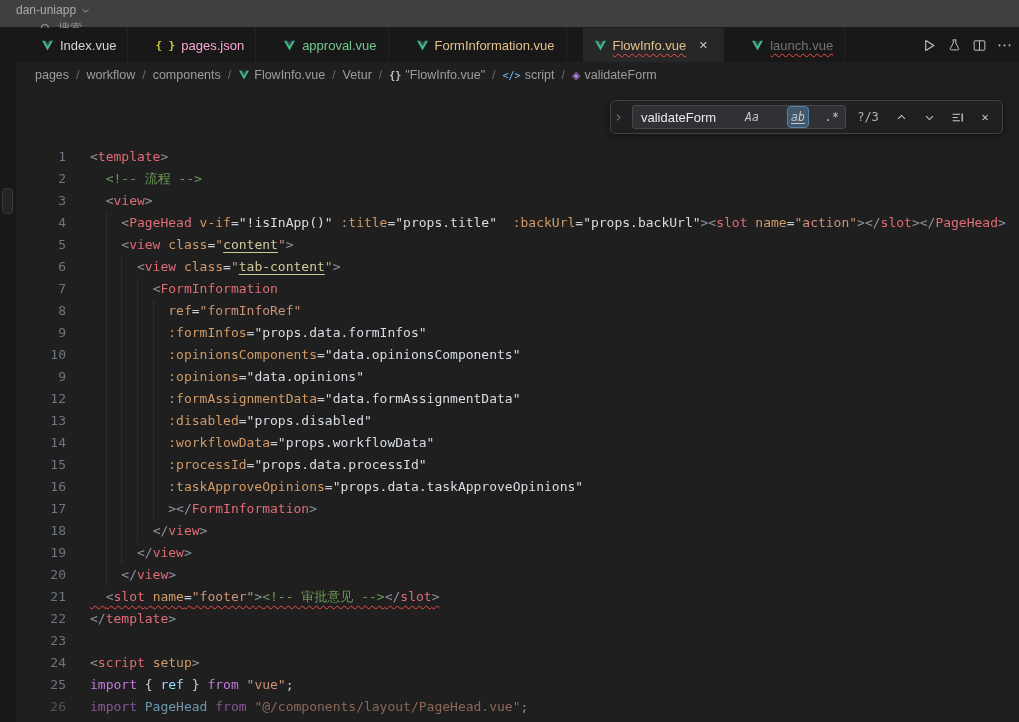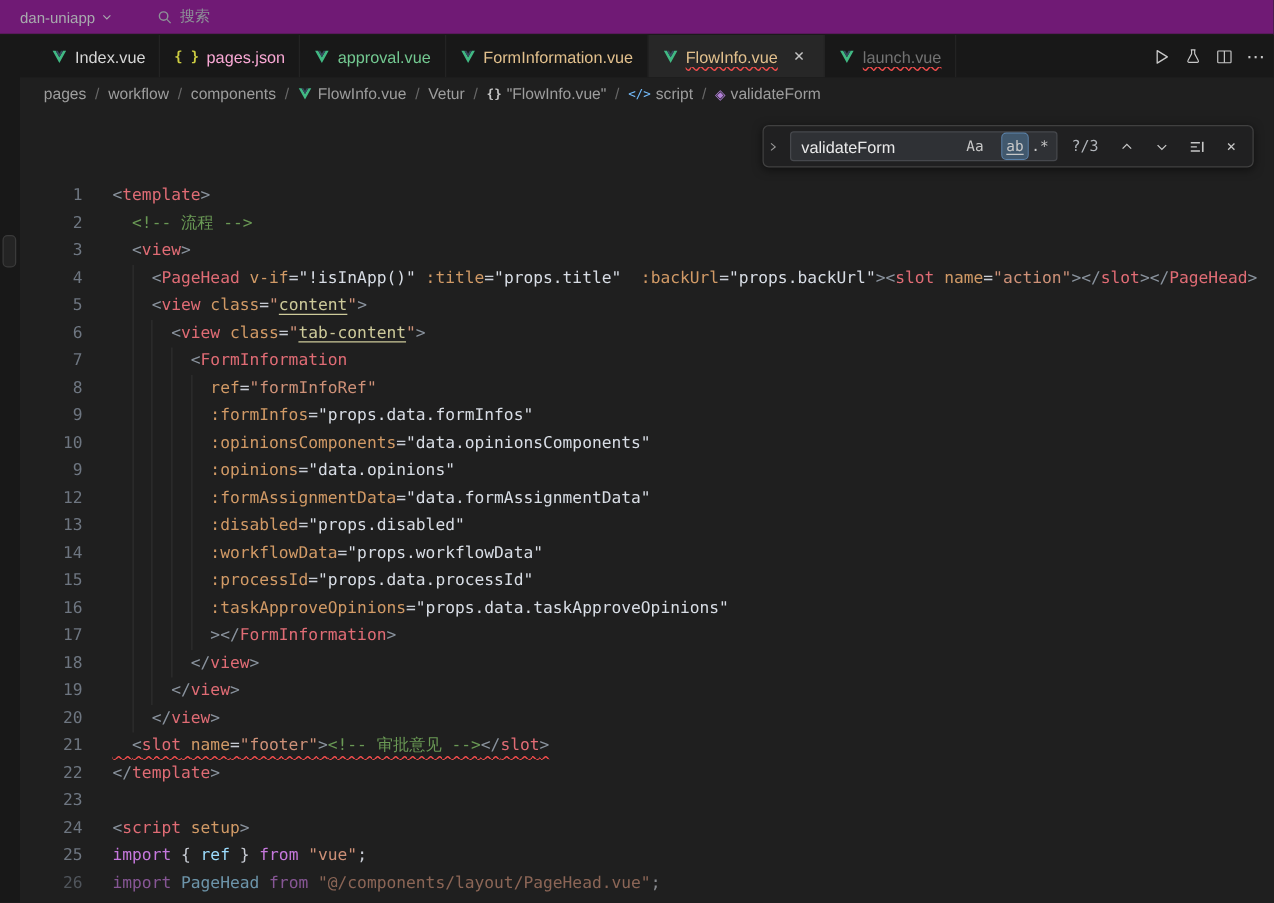--- a/index.html
+++ b/index.html
@@ -5,34 +5,34 @@
   * { box-sizing: border-box; margin: 0; padding: 0; }
   html,body { width:1019px; height:722px; overflow:hidden; }
   body {
     background:#1f1f1f;
     font-family:"Liberation Sans", sans-serif;
     color:#cccccc;
     position:relative;
   }
   
   .titlebar{
-    height:28px; background:#701a75; display:flex; 
-    padding-left:10px; font-size:12px; color:#a8abae; border-bottom:1px solid #1b1b1b;
+    height:28px; background:#404040; display:flex; 
+    padding-left:10px; font-size:12px; color:#a8abae; border-bottom:1px solid #1b1b1b;flex-direction:column;
   }
   .ws-name{ display:flex; align-items:center; gap:5px; padding:3px 6px; border-radius:4px; }
   .tb-search{ display:flex; align-items:center; gap:6px; margin-left:30px; color:#8d9197; }
   
   .main{ display:flex; height:694px; }
   .activitybar{ width:16px; background:#181818; position:relative; flex:none; }
   .ab-indicator{ position:absolute; top:160px; left:2px; width:11px; height:26px;
     border:1px solid #3a3a3a; border-radius:4px; background:#242424; }
   .content{ flex:1; display:flex; flex-direction:column; min-width:0; }
   
   .tabbar{ height:34px; background:#181818; display:flex; justify-content:space-between; overflow:hidden; flex:none; }
-  .tabs{ display:flex; margin-left:14px; }
+  .tabs{ display:flex; margin-left:14px;gap:16px; }
   .tab{ display:flex; align-items:center; gap:6px; padding:0 11px; font-size:13px;
     border-right:1px solid #232323; cursor:pointer; white-space:nowrap; }
   .tab.active{ background:#272727; }
   .tab-label{ color:#c8c8c8; }
   .lbl-squig{ text-decoration:underline; text-decoration-style:wavy; text-decoration-color:#f14c4c;
     text-decoration-thickness:1px; text-underline-offset:3px; }
   .tab-close{ width:18px; height:18px; display:flex; align-items:center; justify-content:center;
     color:#c5c5c5; font-size:11px; border-radius:4px; margin-left:2px; }
   .json-icon{ color:#cbcb41; font-weight:bold; font-size:11px; font-family:"DejaVu Sans Mono",monospace; }
   .editor-actions{ display:flex; align-items:center; flex:none; padding-right:2px; color:#c8c8c8; }
@@ -63,21 +63,21 @@
   .guide{ position:absolute; width:1px; background:rgba(255,255,255,.07); }
   
   .find-widget{ position:absolute; top:12px; right:16px; height:34px; display:flex; align-items:center;
     background:#202021; border:1px solid #404040; border-radius:5px; padding-right:6px; gap:6px;
     box-shadow:0 2px 8px rgba(0,0,0,.5); z-index:5; }
   .find-collapse{ width:15px; height:100%; display:flex; align-items:center; justify-content:center; color:#9a9a9a; cursor:pointer; }
   .find-input-box{ display:flex; align-items:center; background:#2f3135; border:1px solid #46484d;
     border-radius:3px; height:24px; padding:0 3px 0 8px; width:214px; }
   .find-input-box input{ background:transparent; border:none; outline:none; color:#eaeaea;
     font-size:13px; flex:1; min-width:0; font-family:"Liberation Sans",sans-serif; }
-  .find-opts{ display:flex; gap:0; flex:none; }
+  .find-opts{ display:flex; gap:14px; flex:none;font-style:italic; }
   .opt{ width:20px; height:20px; border-radius:3px; display:flex; align-items:center; justify-content:center;
     font-size:11.5px; color:#c8c8c8; cursor:pointer; }
   .opt.uline{ text-decoration:underline; text-underline-offset:2px;margin-left:12px; }
   .opt.active{ background:#41586d; outline:1px solid #5a81a8; }
   .find-matches{ font-size:12px; color:#b0b4ba; min-width:32px; text-align:center; }
   .find-btn{ width:22px; height:22px; border-radius:4px; display:flex; align-items:center; justify-content:center;
     color:#c8c8c8; font-size:12px; cursor:pointer; }
   svg{ display:block; }
 </style>
 </head>

